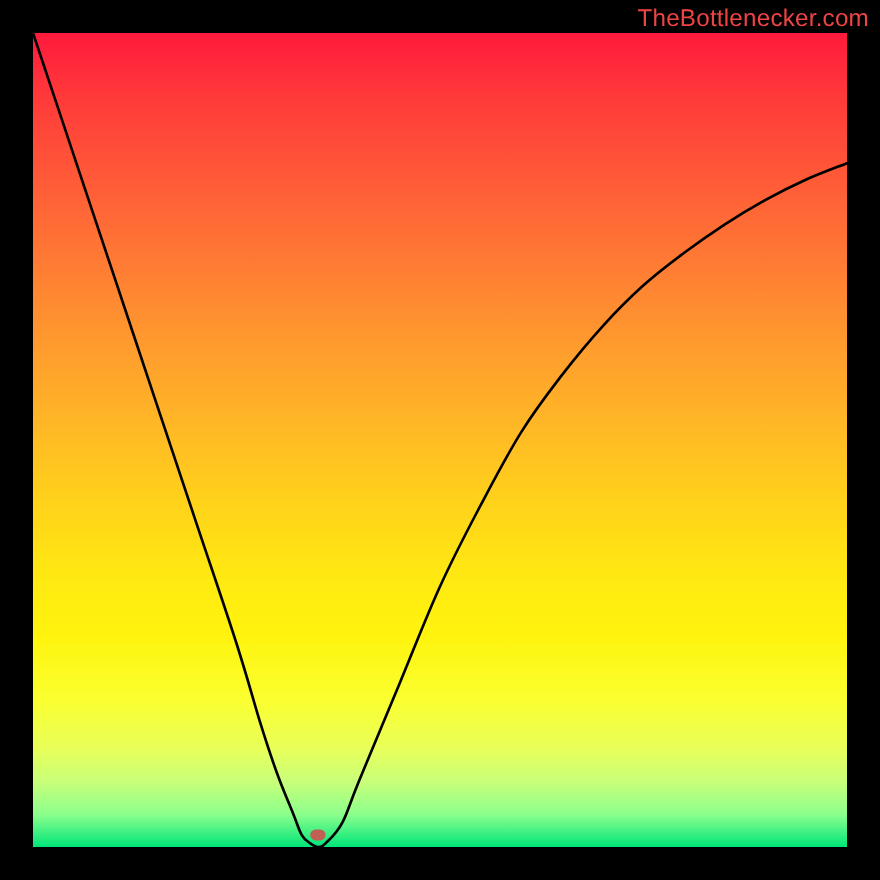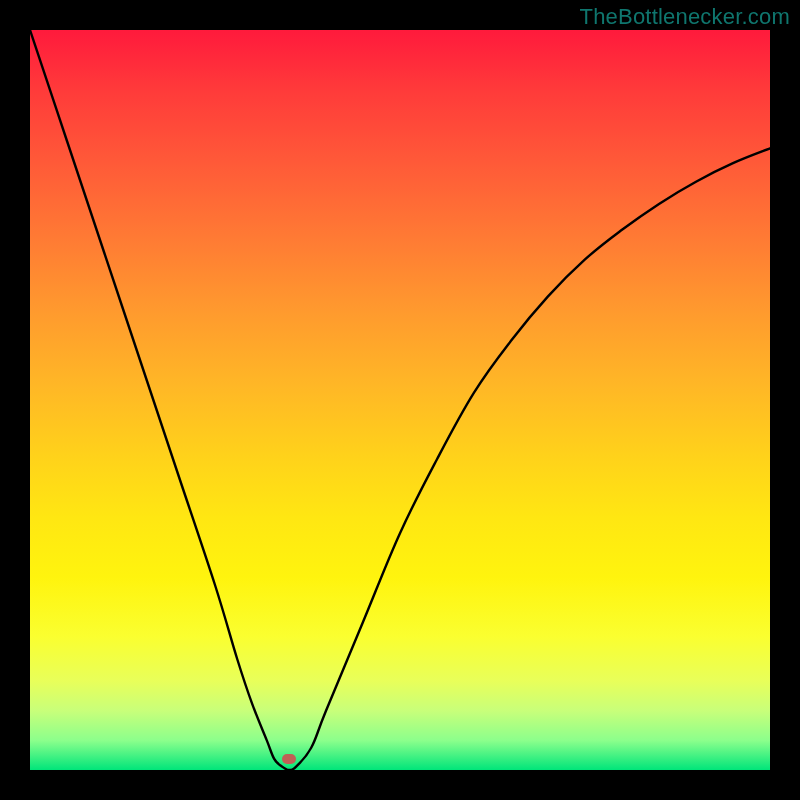--- a/index.html
+++ b/index.html
@@ -14,21 +14,21 @@
   .frame {
     position: relative;
     width: 800px;
     height: 800px;
     background: #000;
   }
   .watermark {
     position: absolute;
     top: 4px;
     right: 10px;
-    color: #0f766e;
+    color: #ef4444;
     font-size: 22px;
     font-weight: 500;
     font-family: Arial, sans-serif;
     letter-spacing: 0.2px;
   }
   .plot-area {
     position: absolute;
     left: 30px;
     top: 30px;
     width: 740px;

